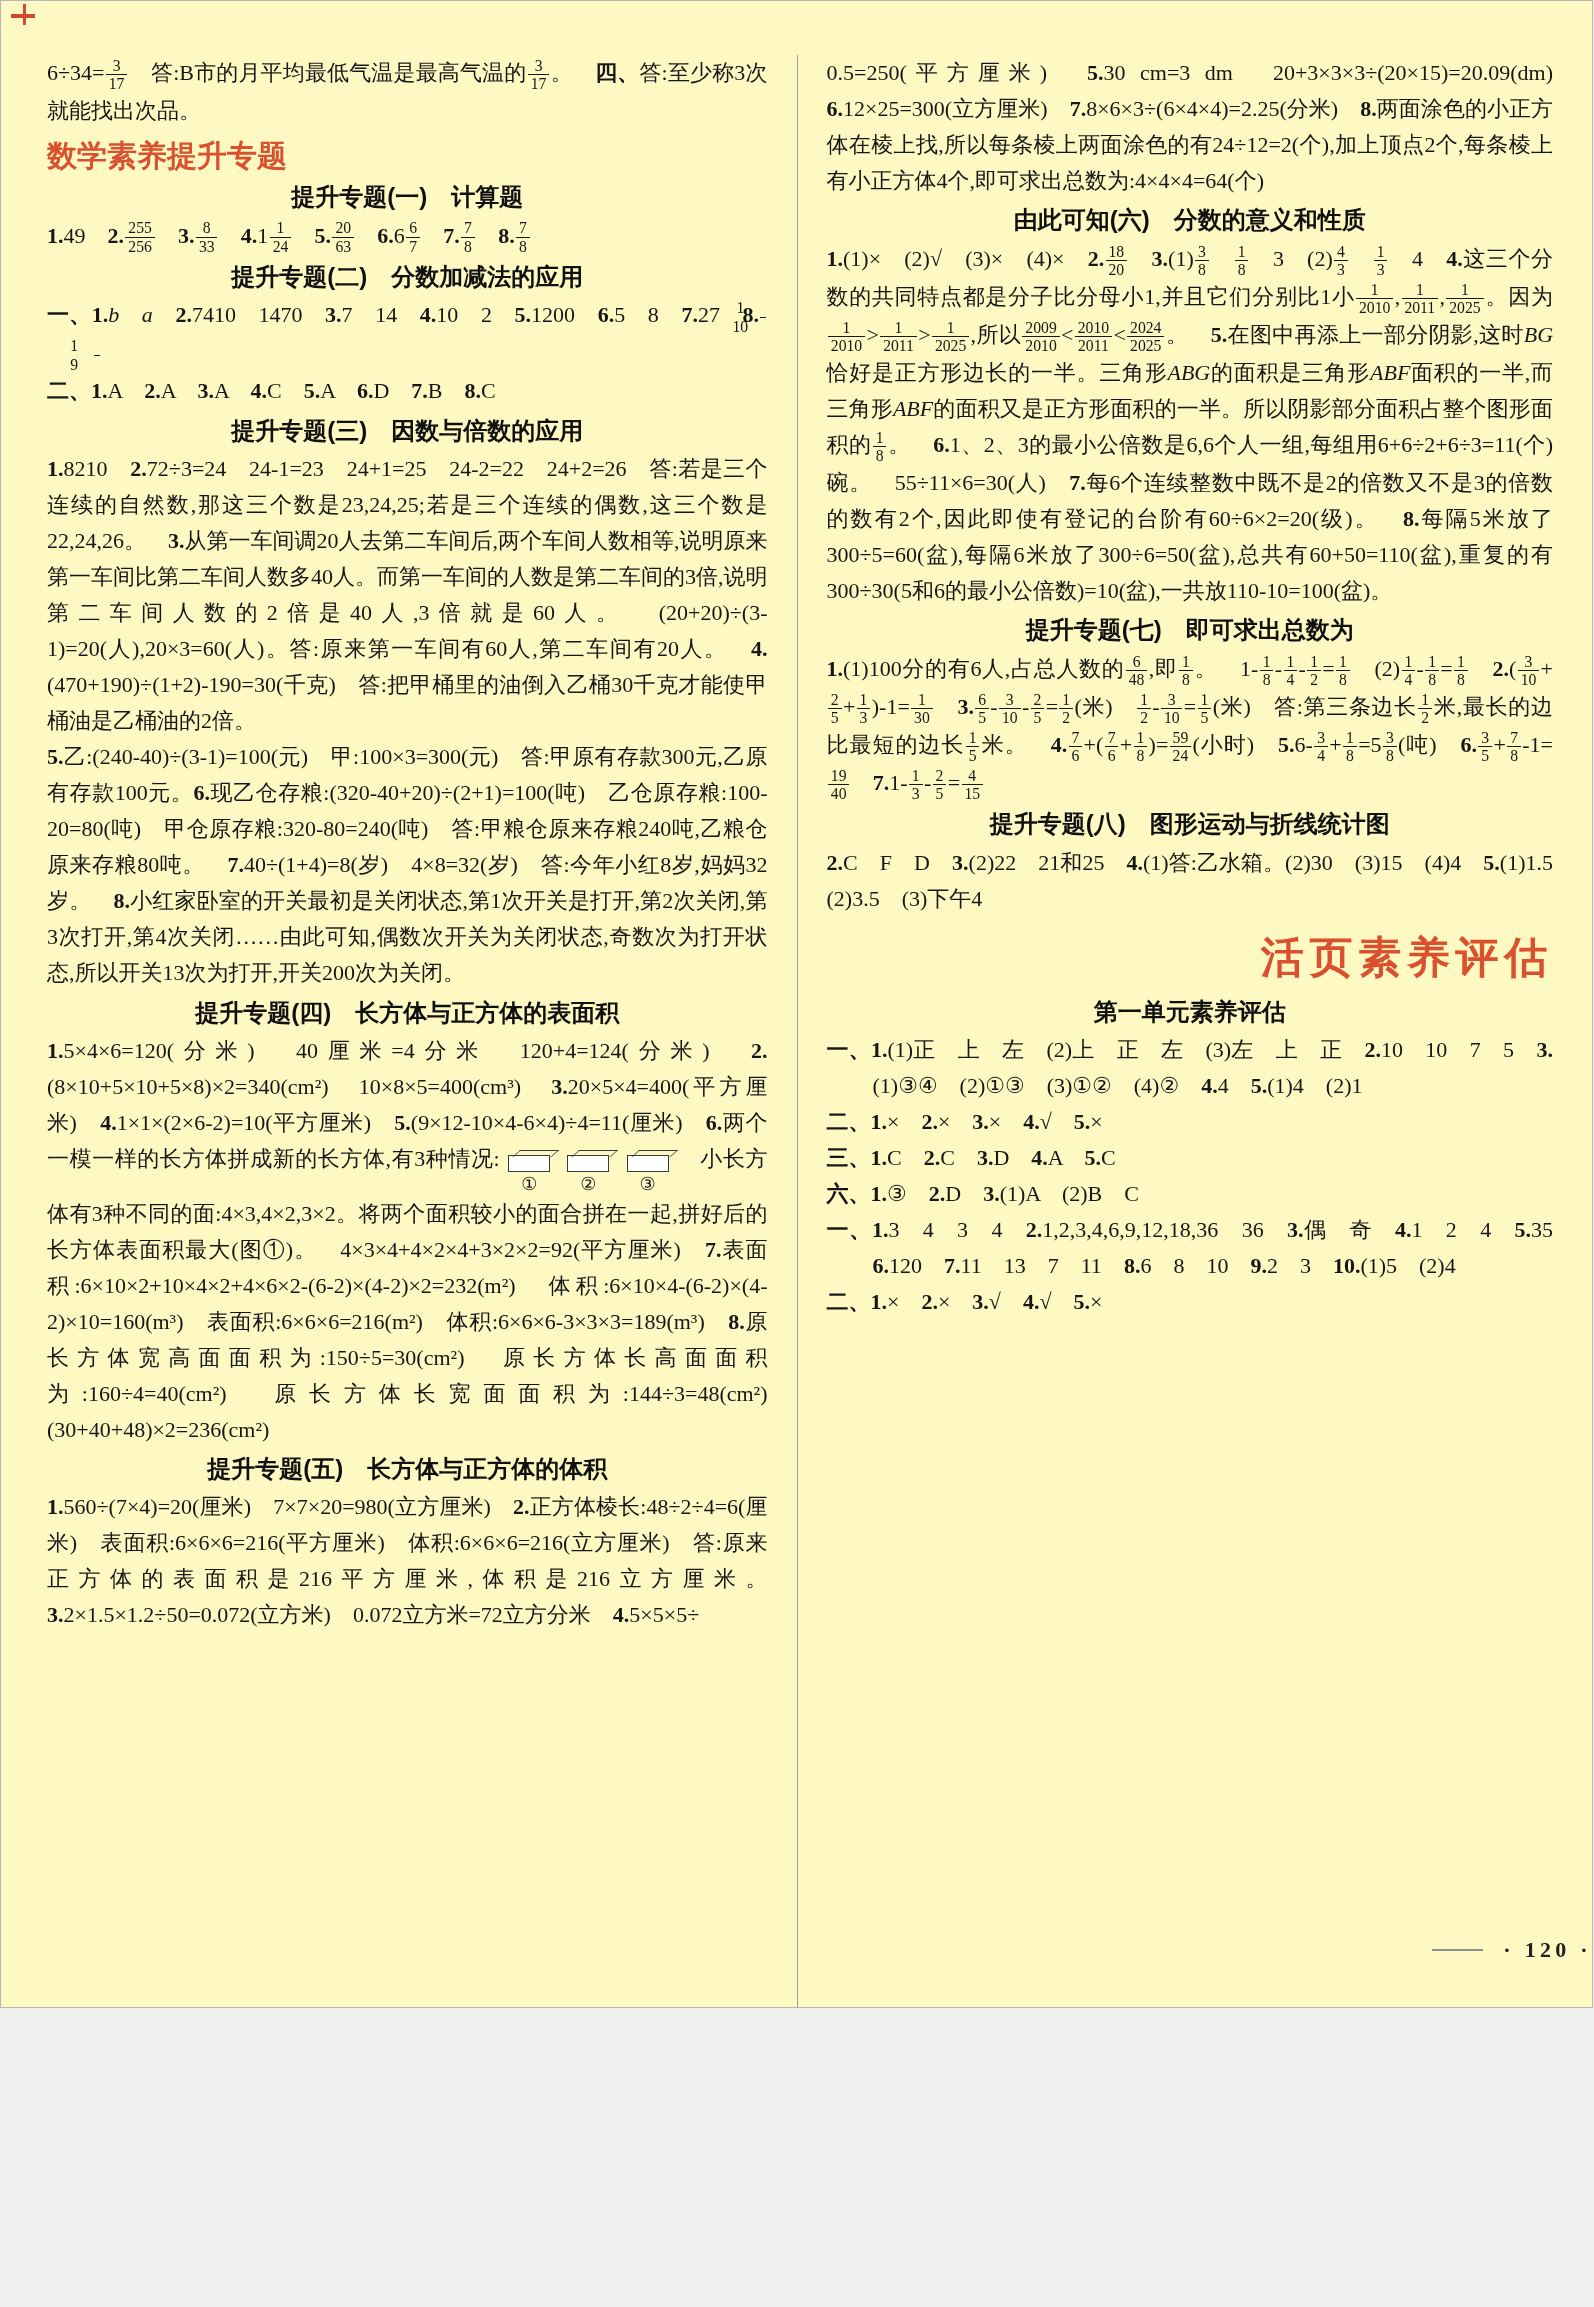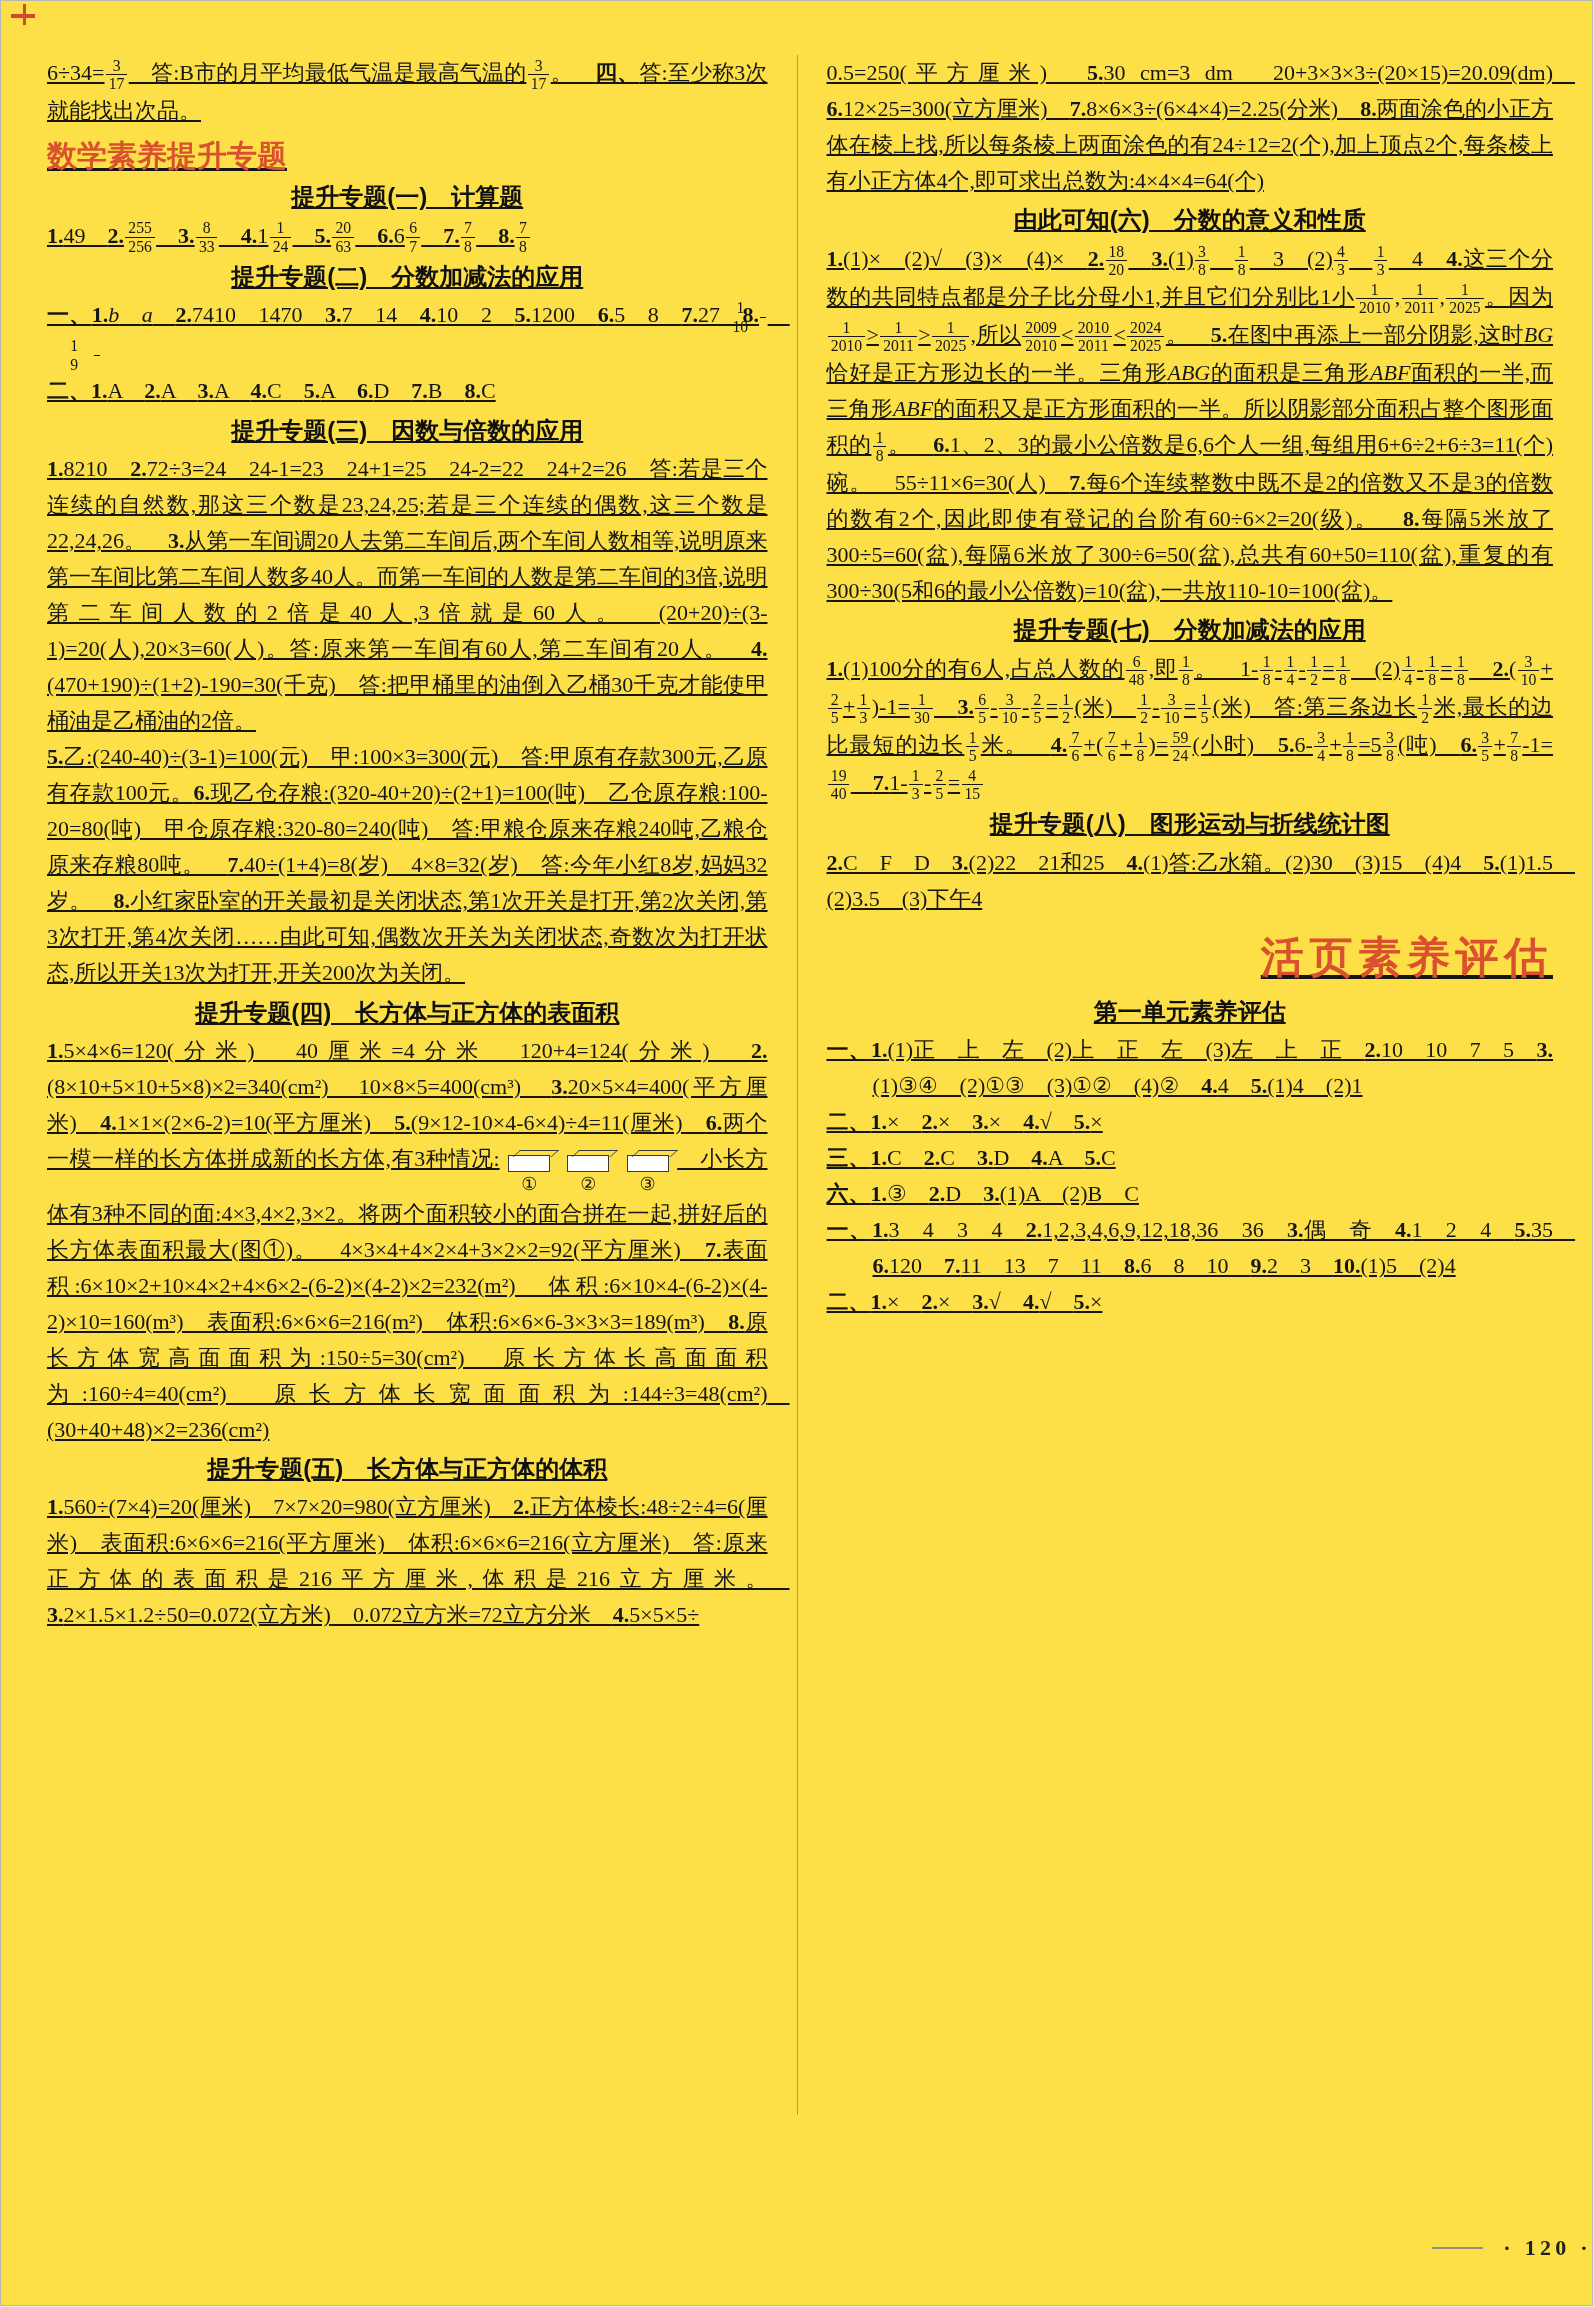--- a/index.html
+++ b/index.html
@@ -3,27 +3,26 @@
 <meta charset="utf-8">
 <style>
   html,body{margin:0;padding:0;}
   body{
     width:1595px;height:2307px;
     background:#efefed;
     font-family:"Liberation Serif","DejaVu Serif",serif;
   }
   .page{
     position:relative;
-    width:1593px;height:2306px;
-    background:#fde047;
+    width:1593px;height:2008px;
+    background:#fef9c3;
     border:0.7px solid #b8b8b8;
     box-sizing:border-box;
     overflow:hidden;
     color:#161616;
-    text-decoration:underline;
   }
   .print-mark{position:absolute;background:#cf4a2e;}
   .mark-v{left:21.5px;top:2.9px;width:3.6px;height:21.5px;}
   .mark-h{left:10px;top:13px;width:24px;height:3.6px;}
   .cols{display:flex;padding:54px 39px 0 46px;}
   .col{box-sizing:border-box;}
   .col-left{width:751px;padding-right:29px;}
   .col-right{width:758px;padding-left:30px;}
   .divider{position:absolute;left:796px;top:54px;height:2060px;width:1.4px;background:#9c9c9c;}
 
@@ -106,21 +105,21 @@
             <span class="cub"></span>
             <span class="cublab">③</span>
           </span>　小长方体有3种不同的面:4×3,4×2,3×2。将两个面积较小的面合拼在一起,拼好后的长方体表面积最大(图①)。　4×3×4+4×2×4+3×2×2=92(平方厘米)　<b>7.</b>表面积:6×10×2+10×4×2+4×6×2-(6-2)×(4-2)×2=232(m²)　体积:6×10×4-(6-2)×(4-2)×10=160(m³)　表面积:6×6×6=216(m²)　体积:6×6×6-3×3×3=189(m³)　<b>8.</b>原长方体宽高面面积为:150÷5=30(cm²)　原长方体长高面面积为:160÷4=40(cm²)　原长方体长宽面面积为:144÷3=48(cm²)　(30+40+48)×2=236(cm²)</div>
         <div class="h2">提升专题(五)　长方体与正方体的体积</div>
         <div class="para"><b>1.</b>560÷(7×4)=20(厘米)　7×7×20=980(立方厘米)　<b>2.</b>正方体棱长:48÷2÷4=6(厘米)　表面积:6×6×6=216(平方厘米)　体积:6×6×6=216(立方厘米)　答:原来正方体的表面积是216平方厘米,体积是216立方厘米。　<b>3.</b>2×1.5×1.2÷50=0.072(立方米)　0.072立方米=72立方分米　<b>4.</b>5×5×5÷</div>
       </div>
     <div class="col col-right" id="col-right">
         <div class="para">0.5=250(平方厘米)　<b>5.</b>30 cm=3 dm　20+3×3×3÷(20×15)=20.09(dm)　<b>6.</b>12×25=300(立方厘米)　<b>7.</b>8×6×3÷(6×4×4)=2.25(分米)　<b>8.</b>两面涂色的小正方体在棱上找,所以每条棱上两面涂色的有24÷12=2(个),加上顶点2个,每条棱上有小正方体4个,即可求出总数为:4×4×4=64(个)</div>
         <div class="h2">由此可知(六)　分数的意义和性质</div>
         <div class="para"><b>1.</b>(1)×　(2)√　(3)×　(4)×　<b>2.</b><span class="frac"><span class="fn">18</span><span class="fd">20</span></span>　<b>3.</b>(1)<span class="frac"><span class="fn">3</span><span class="fd">8</span></span>　<span class="frac"><span class="fn">1</span><span class="fd">8</span></span>　3　(2)<span class="frac"><span class="fn">4</span><span class="fd">3</span></span>　<span class="frac"><span class="fn">1</span><span class="fd">3</span></span>　4　<b>4.</b>这三个分数的共同特点都是分子比分母小1,并且它们分别比1小<span class="frac"><span class="fn">1</span><span class="fd">2010</span></span>,<span class="frac"><span class="fn">1</span><span class="fd">2011</span></span>,<span class="frac"><span class="fn">1</span><span class="fd">2025</span></span>。因为<span class="frac"><span class="fn">1</span><span class="fd">2010</span></span>&gt;<span class="frac"><span class="fn">1</span><span class="fd">2011</span></span>&gt;<span class="frac"><span class="fn">1</span><span class="fd">2025</span></span>,所以<span class="frac"><span class="fn">2009</span><span class="fd">2010</span></span>&lt;<span class="frac"><span class="fn">2010</span><span class="fd">2011</span></span>&lt;<span class="frac"><span class="fn">2024</span><span class="fd">2025</span></span>。　<b>5.</b>在图中再添上一部分阴影,这时<span class="var">BG</span>恰好是正方形边长的一半。三角形<span class="var">ABG</span>的面积是三角形<span class="var">ABF</span>面积的一半,而三角形<span class="var">ABF</span>的面积又是正方形面积的一半。所以阴影部分面积占整个图形面积的<span class="frac"><span class="fn">1</span><span class="fd">8</span></span>。　<b>6.</b>1、2、3的最小公倍数是6,6个人一组,每组用6+6÷2+6÷3=11(个)碗。　55÷11×6=30(人)　<b>7.</b>每6个连续整数中既不是2的倍数又不是3的倍数的数有2个,因此即使有登记的台阶有60÷6×2=20(级)。　<b>8.</b>每隔5米放了300÷5=60(盆),每隔6米放了300÷6=50(盆),总共有60+50=110(盆),重复的有300÷30(5和6的最小公倍数)=10(盆),一共放110-10=100(盆)。</div>
-        <div class="h2">提升专题(七)　分数加减法的应用</div>
+        <div class="h2">提升专题(七)　即可求出总数为</div>
         <div class="para"><b>1.</b>(1)100分的有6人,占总人数的<span class="frac"><span class="fn">6</span><span class="fd">48</span></span>,即<span class="frac"><span class="fn">1</span><span class="fd">8</span></span>。　1-<span class="frac"><span class="fn">1</span><span class="fd">8</span></span>-<span class="frac"><span class="fn">1</span><span class="fd">4</span></span>-<span class="frac"><span class="fn">1</span><span class="fd">2</span></span>=<span class="frac"><span class="fn">1</span><span class="fd">8</span></span>　(2)<span class="frac"><span class="fn">1</span><span class="fd">4</span></span>-<span class="frac"><span class="fn">1</span><span class="fd">8</span></span>=<span class="frac"><span class="fn">1</span><span class="fd">8</span></span>　<b>2.</b>(<span class="frac"><span class="fn">3</span><span class="fd">10</span></span>+<span class="frac"><span class="fn">2</span><span class="fd">5</span></span>+<span class="frac"><span class="fn">1</span><span class="fd">3</span></span>)-1=<span class="frac"><span class="fn">1</span><span class="fd">30</span></span>　<b>3.</b><span class="frac"><span class="fn">6</span><span class="fd">5</span></span>-<span class="frac"><span class="fn">3</span><span class="fd">10</span></span>-<span class="frac"><span class="fn">2</span><span class="fd">5</span></span>=<span class="frac"><span class="fn">1</span><span class="fd">2</span></span>(米)　<span class="frac"><span class="fn">1</span><span class="fd">2</span></span>-<span class="frac"><span class="fn">3</span><span class="fd">10</span></span>=<span class="frac"><span class="fn">1</span><span class="fd">5</span></span>(米)　答:第三条边长<span class="frac"><span class="fn">1</span><span class="fd">2</span></span>米,最长的边比最短的边长<span class="frac"><span class="fn">1</span><span class="fd">5</span></span>米。　<b>4.</b><span class="frac"><span class="fn">7</span><span class="fd">6</span></span>+(<span class="frac"><span class="fn">7</span><span class="fd">6</span></span>+<span class="frac"><span class="fn">1</span><span class="fd">8</span></span>)=<span class="frac"><span class="fn">59</span><span class="fd">24</span></span>(小时)　<b>5.</b>6-<span class="frac"><span class="fn">3</span><span class="fd">4</span></span>+<span class="frac"><span class="fn">1</span><span class="fd">8</span></span>=5<span class="frac"><span class="fn">3</span><span class="fd">8</span></span>(吨)　<b>6.</b><span class="frac"><span class="fn">3</span><span class="fd">5</span></span>+<span class="frac"><span class="fn">7</span><span class="fd">8</span></span>-1=<span class="frac"><span class="fn">19</span><span class="fd">40</span></span>　<b>7.</b>1-<span class="frac"><span class="fn">1</span><span class="fd">3</span></span>-<span class="frac"><span class="fn">2</span><span class="fd">5</span></span>=<span class="frac"><span class="fn">4</span><span class="fd">15</span></span></div>
         <div class="h2">提升专题(八)　图形运动与折线统计图</div>
         <div class="para"><b>2.</b>C　F　D　<b>3.</b>(2)22　21和25　<b>4.</b>(1)答:乙水箱。(2)30　(3)15　(4)4　<b>5.</b>(1)1.5　(2)3.5　(3)下午4</div>
         <div class="h1big">活页素养评估</div>
         <div class="h2">第一单元素养评估</div>
         <div class="para hang"><b>一、</b><b>1.</b>(1)正　上　左　(2)上　正　左　(3)左　上　正　<b>2.</b>10　10　7　5　<b>3.</b>(1)③④　(2)①③　(3)①②　(4)②　<b>4.</b>4　<b>5.</b>(1)4　(2)1</div>
         <div class="para hang"><b>二、</b><b>1.</b>×　<b>2.</b>×　<b>3.</b>×　<b>4.</b>√　<b>5.</b>×</div>
         <div class="para hang"><b>三、</b><b>1.</b>C　<b>2.</b>C　<b>3.</b>D　<b>4.</b>A　<b>5.</b>C</div>
         <div class="para hang"><b>六、</b><b>1.</b>③　<b>2.</b>D　<b>3.</b>(1)A　(2)B　C</div>
         <div class="para hang"><b>一、</b><b>1.</b>3　4　3　4　<b>2.</b>1,2,3,4,6,9,12,18,36　36　<b>3.</b>偶　奇　<b>4.</b>1　2　4　<b>5.</b>35　<b>6.</b>120　<b>7.</b>11　13　7　11　<b>8.</b>6　8　10　<b>9.</b>2　3　<b>10.</b>(1)5　(2)4</div>

